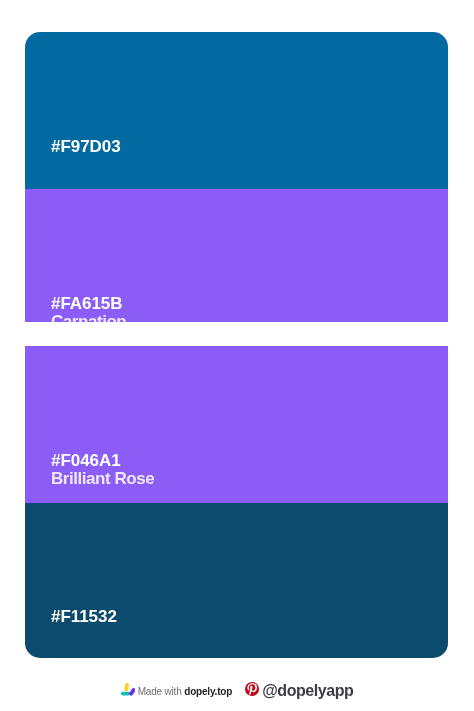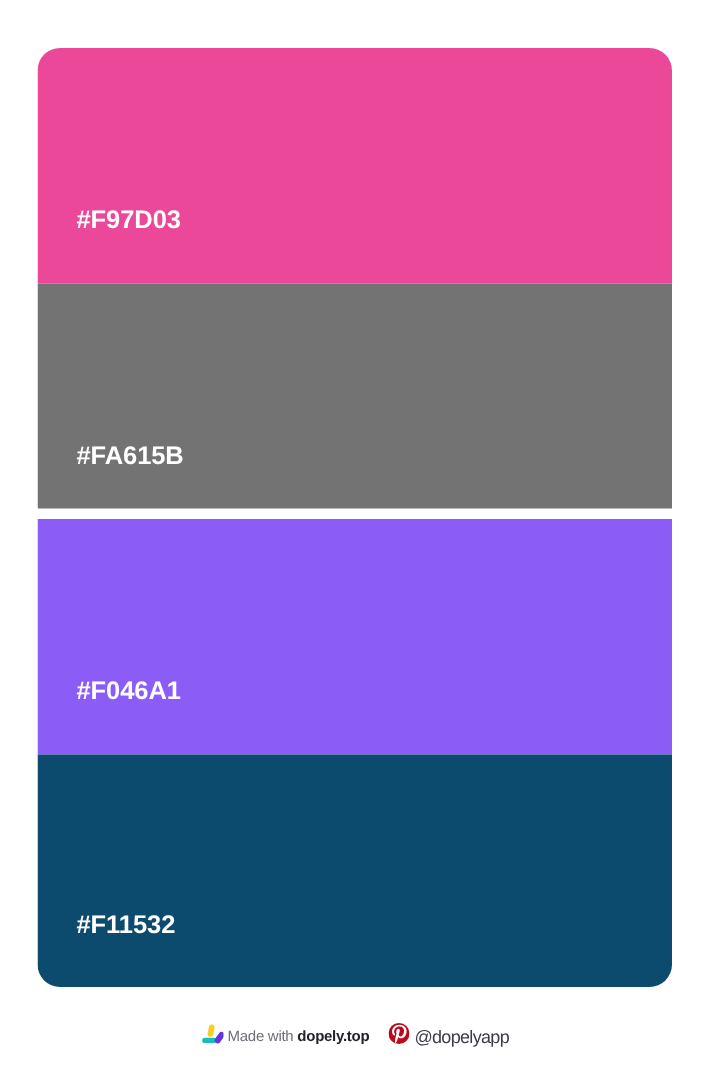--- a/index.html
+++ b/index.html
@@ -56,50 +56,52 @@
   .footer-text {
     position:relative; top:2px;
     font-size:10px;
     color:#6f6f78;
     white-space:nowrap;
     letter-spacing:-0.18px;
   }
   .footer-text b { color:#23232b; font-weight:bold; }
   .pin-text {
     position:relative; top:2px;
-    font-size:12px;
-    font-weight:normal;
+    font-size:16px;
+    font-weight:bold;
     color:#3c3c46;
     white-space:nowrap;
     letter-spacing:-0.45px;
   }
   .dopely-logo { width:16px; height:16px; margin-right:3px; margin-left:-2px; display:block; }
   .pin-icon { width:14px; height:14px; margin-right:3px; display:block; }
   .gap { width:13px; }
 </style>
 </head>
 <body>
 
 <div class="palette-card">
 
-  <div class="swatch" style="top: 0px; height: 157px; background: #ec4899;">
+  <div class="swatch" style="top: 0px; height: 157px; background: #0369a1;">
     <div class="swatch-label" style="top:106px;">
       <div class="swatch-hex">#F97D03</div>
     </div>
   </div>
 
-  <div class="swatch" style="top: 157px; height: 150px; background: #737373;">
+  <div class="swatch" style="top: 157px; height: 133px; background: #8b5cf6;">
     <div class="swatch-label" style="top:106px;">
       <div class="swatch-hex">#FA615B</div>
+      <div class="swatch-name">Carnation</div>
     </div>
   </div>
 
   <div class="swatch" style="top: 314px; height: 157px; background: #8b5cf6;">
     <div class="swatch-label" style="top:106px;">
       <div class="swatch-hex">#F046A1</div>
+      <div class="swatch-name">Brilliant Rose</div>
     </div>
   </div>
 
   <div class="swatch" style="top: 471px; height: 155px; background: #0c4a6e;">
     <div class="swatch-label" style="top:105px;">
       <div class="swatch-hex">#F11532</div>
     </div>
   </div>
 
 </div>

